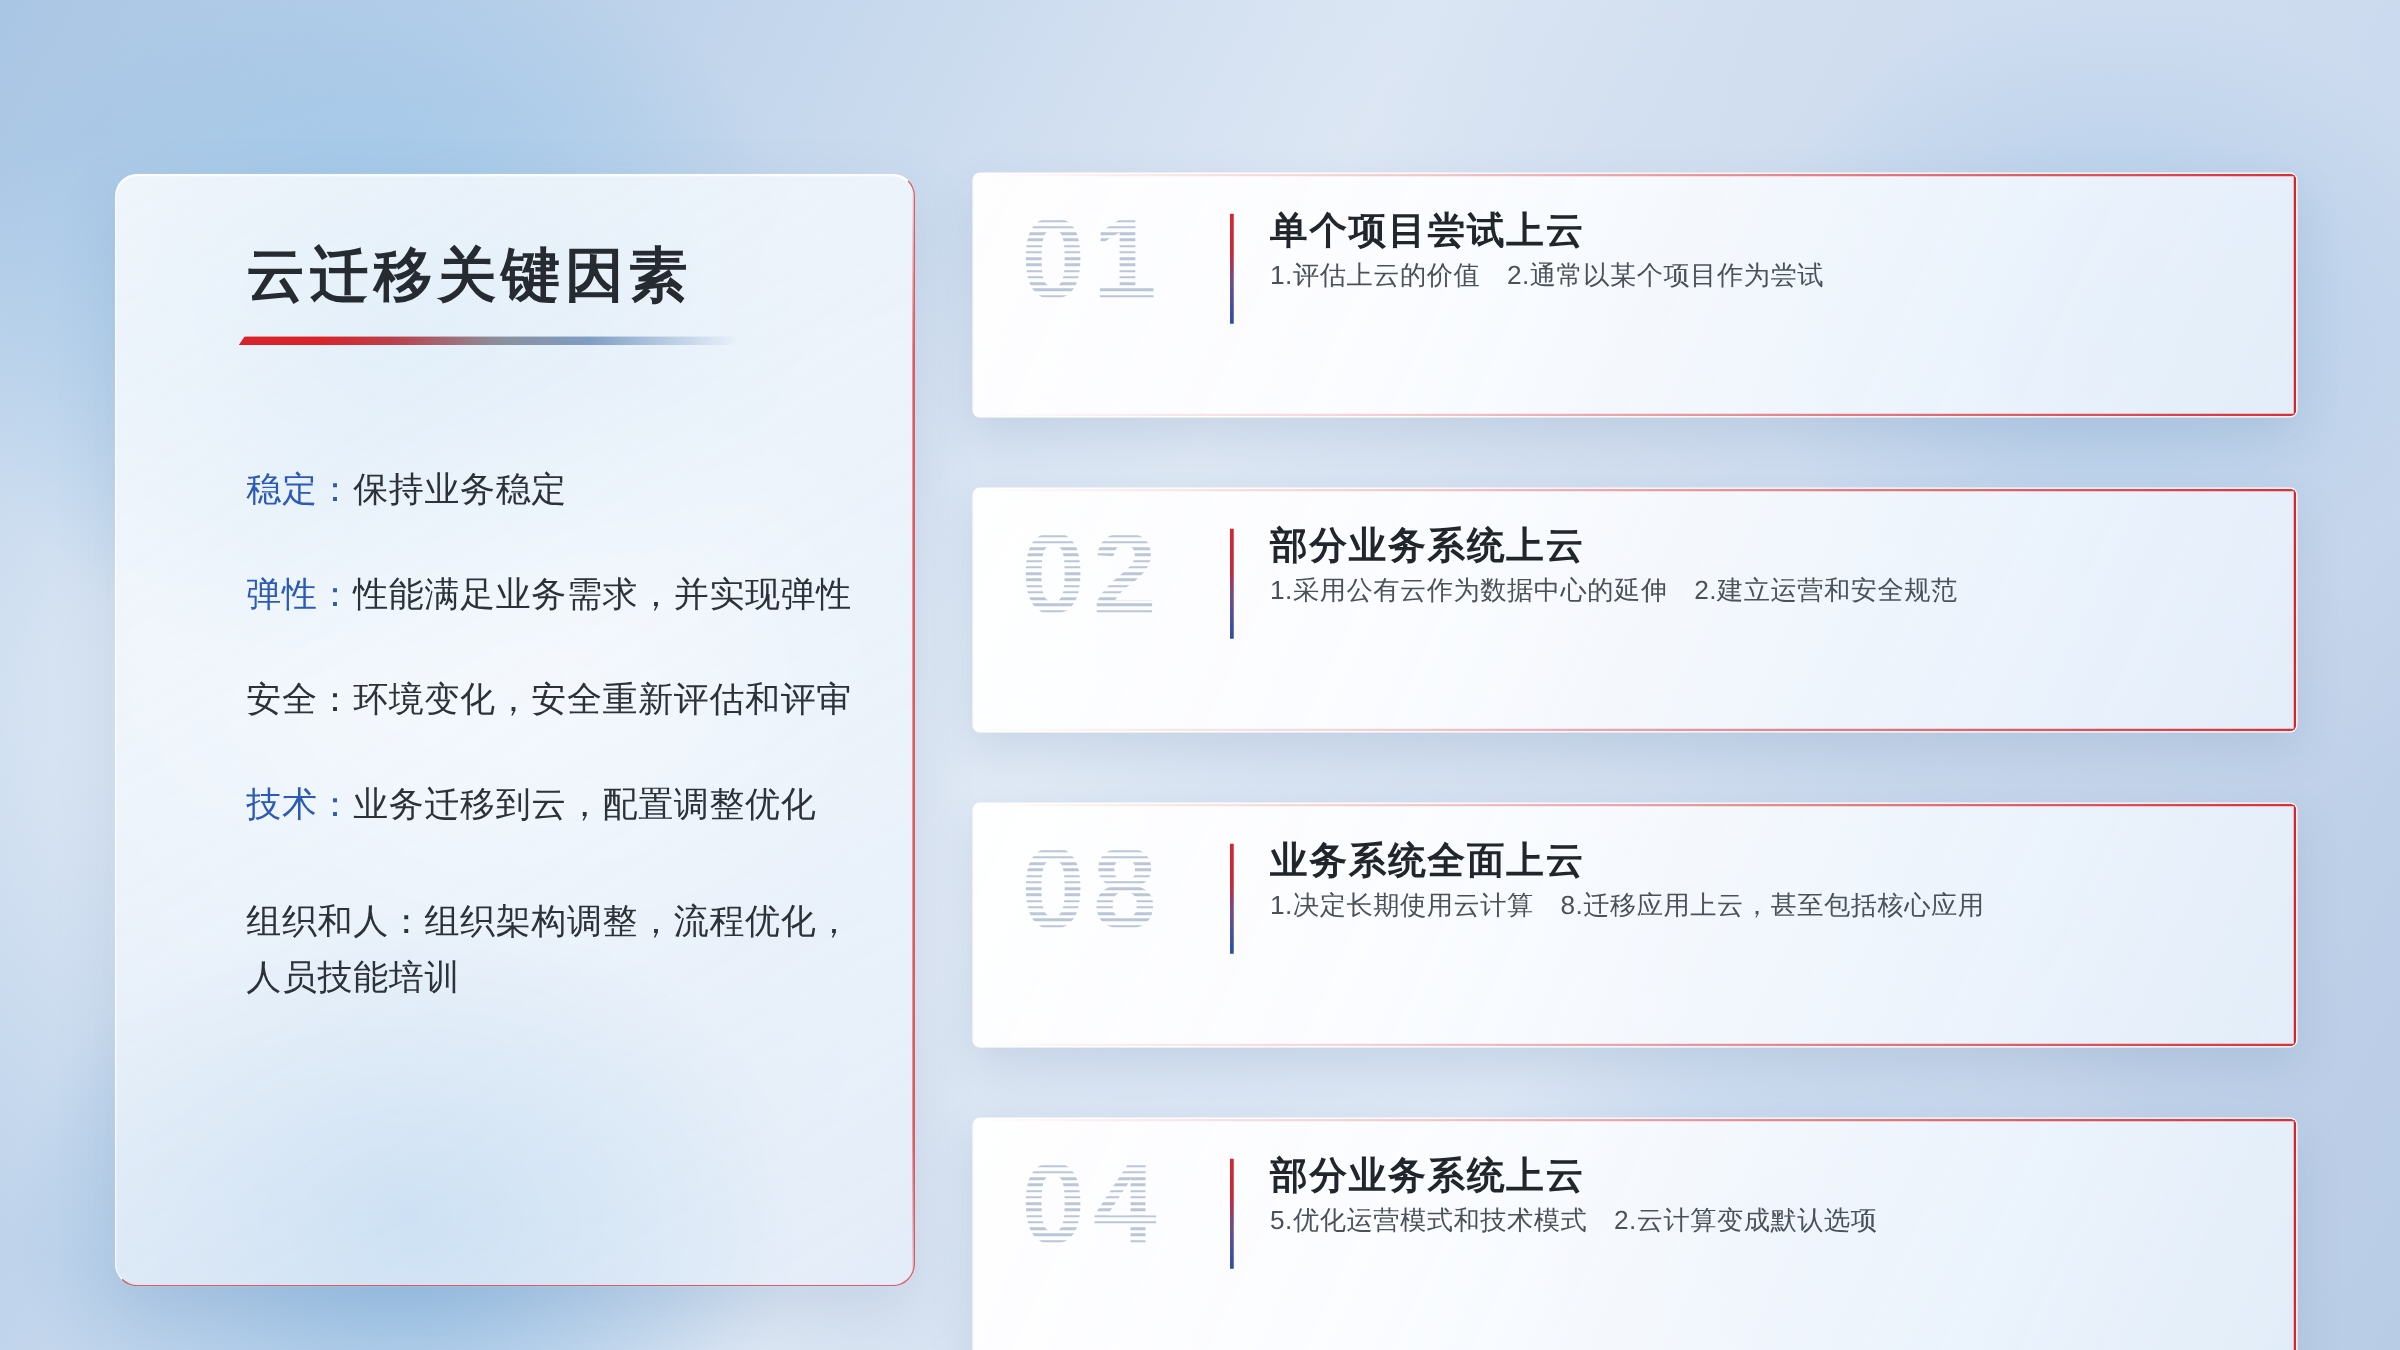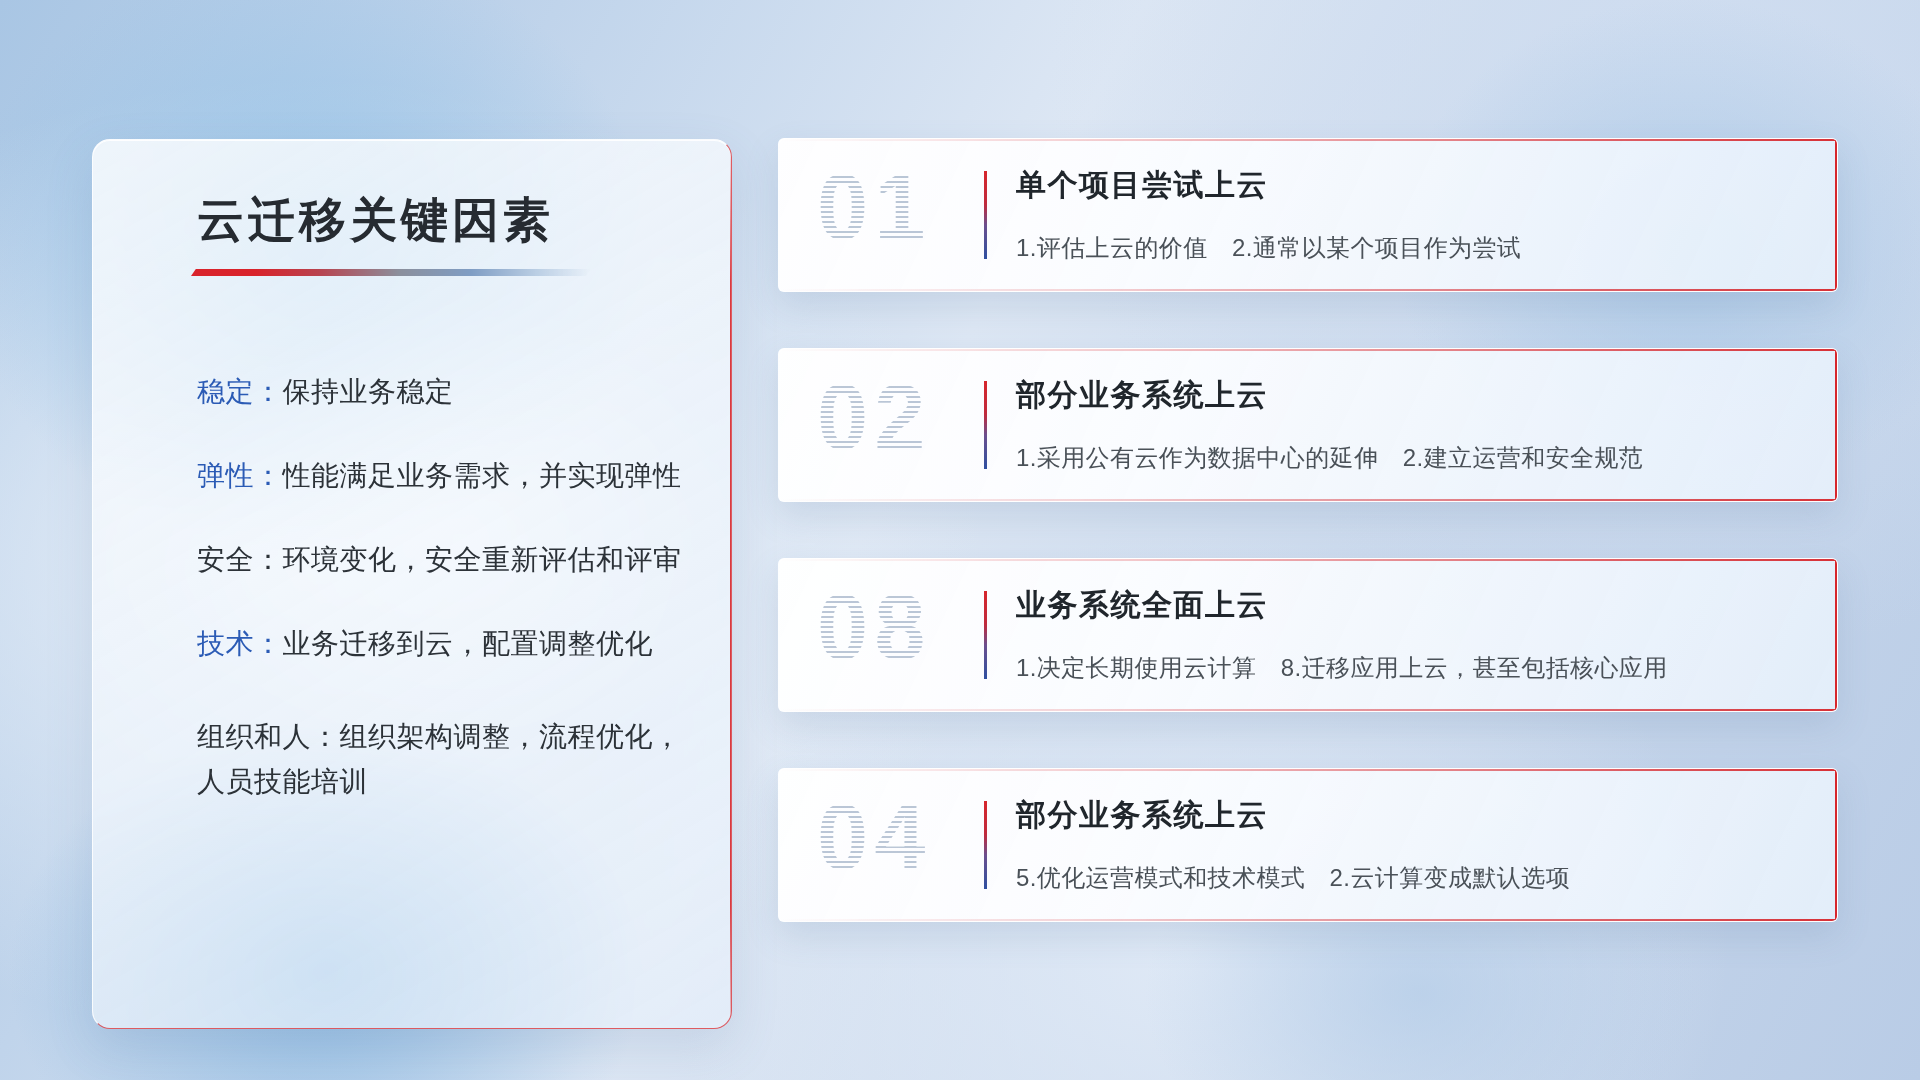--- a/index.html
+++ b/index.html
@@ -78,21 +78,21 @@
     white-space:nowrap; letter-spacing:.5px;
   }
   .factor-row:last-child { margin-bottom:0; }
   .factor-label { color:#2b5bb5; }
   .factor-label.plain { color:#2c3238; }
   .factor-row.wrap { white-space:normal; line-height:1.62; }
 
   
   #card-list { position:absolute; left:778px; top:138px; width:1060px; }
   .step-card {
-    position:relative; height:154px; margin-bottom:56px;
+    position:relative; height:196px; margin-bottom:56px;
     border-radius:6px;
     background:linear-gradient(115deg, rgba(255,255,255,.97) 0%, rgba(252,253,255,.95) 34%, rgba(240,246,253,.92) 72%, rgba(230,240,251,.9) 100%);
     border:1px solid rgba(255,255,255,.9);
     box-shadow:0 14px 34px rgba(84,116,156,.16), inset 0 1px 0 rgba(255,255,255,.95);
     overflow:hidden;
   }
   .step-card:last-child { margin-bottom:0; }
   .step-card::before{
     content:""; position:absolute; left:0; right:0; top:0; height:2px;
     background:linear-gradient(90deg, rgba(214,38,44,0) 0%, rgba(214,38,44,.25) 34%, rgba(214,38,44,.95) 100%);
@@ -119,21 +119,21 @@
   .step-divider {
     position:absolute; left:205px; top:32px; width:3px; height:88px;
     background:linear-gradient(180deg,#d6262c 0%,#c02b3d 38%,#6a4f8e 62%,#2e4fa0 100%);
   }
   .step-text { position:absolute; left:237px; top:28px; right:40px; }
   .step-title {
     font-size:30px; font-weight:700; color:#20262c; letter-spacing:1.5px;
     line-height:1.22; white-space:nowrap;
   }
   .step-sub {
-    margin-top:28px; font-size:24px; color:#4a5158; letter-spacing:.4px;
+    margin-top:2px; font-size:21px; color:#4a5158; letter-spacing:.4px;
     white-space:nowrap;
   }
 </style>
 </head>
 <body>
 
 <div id="bg">
   <div class="bg-base"></div>
   <div class="bg-glow-a"></div>
   <div class="bg-glow-b"></div>

